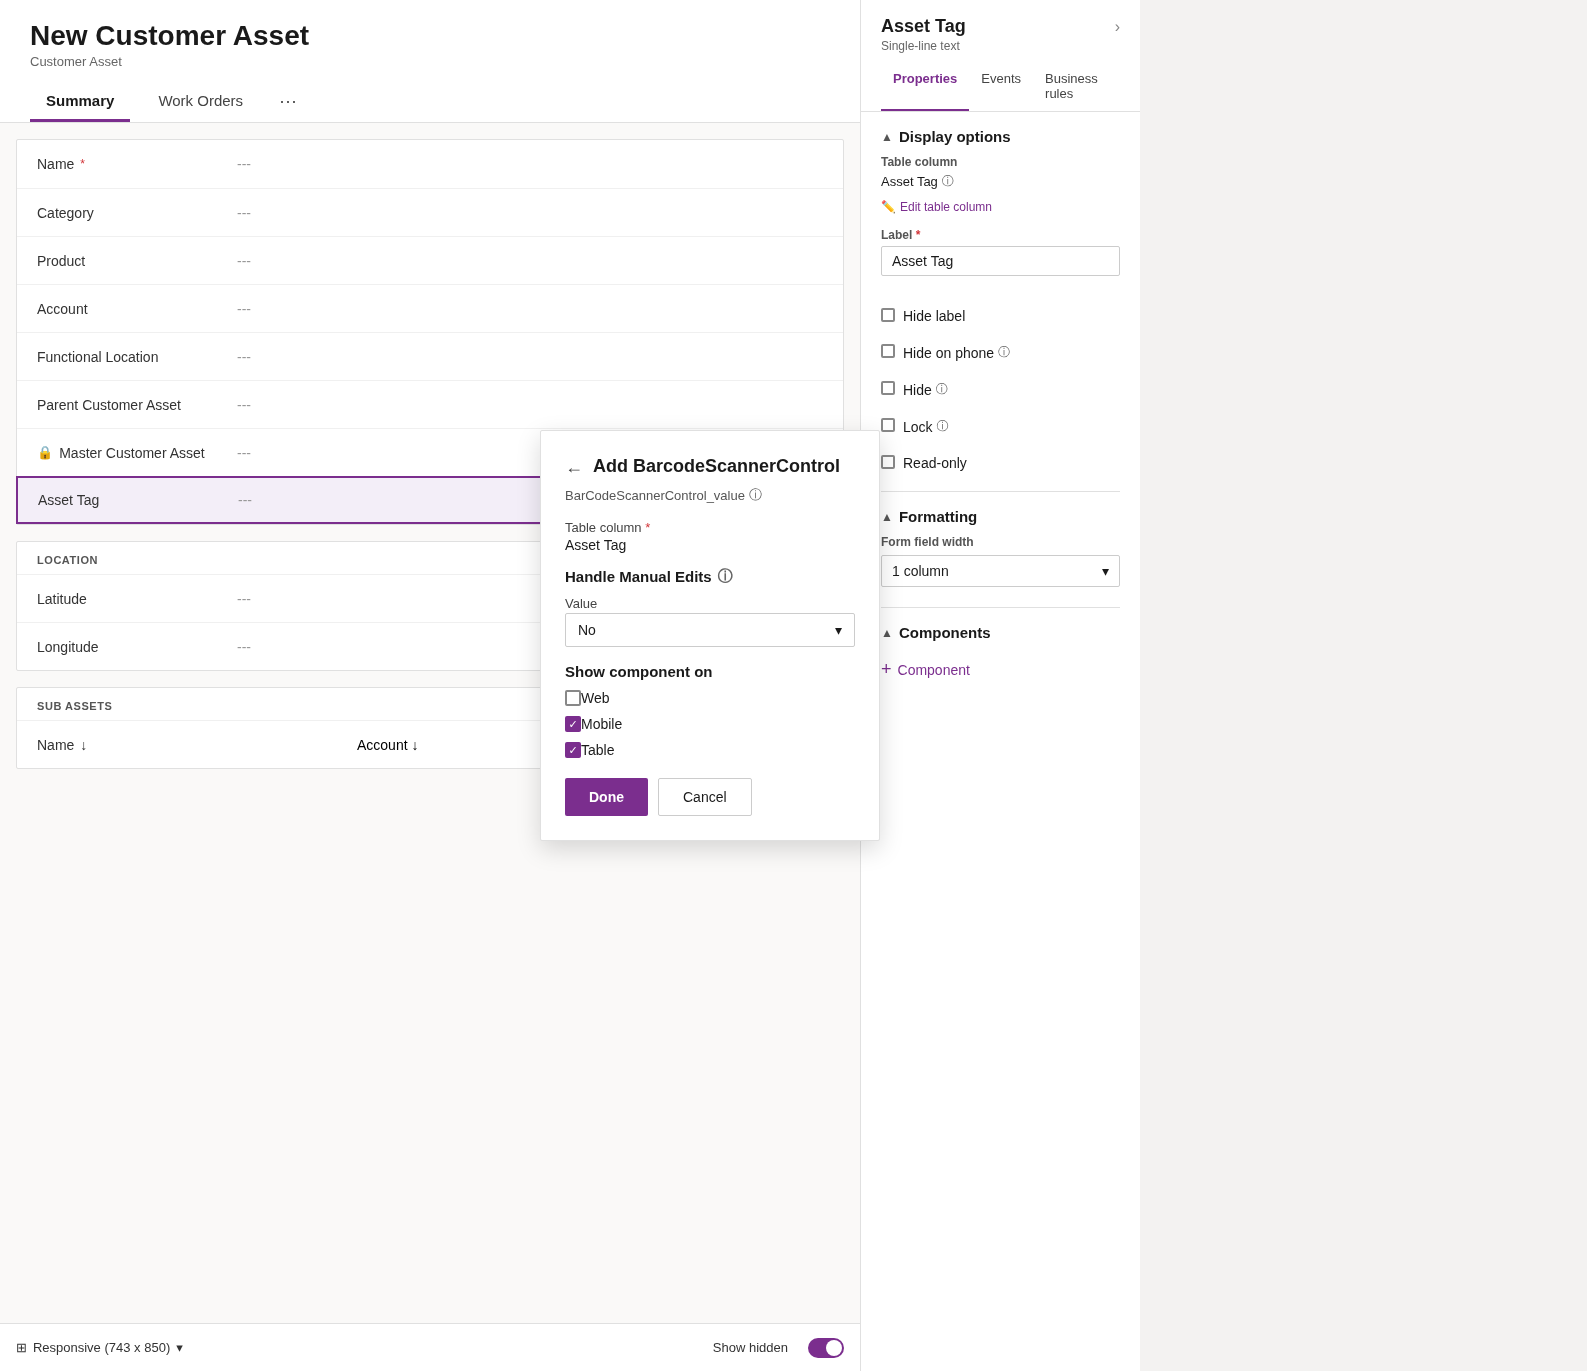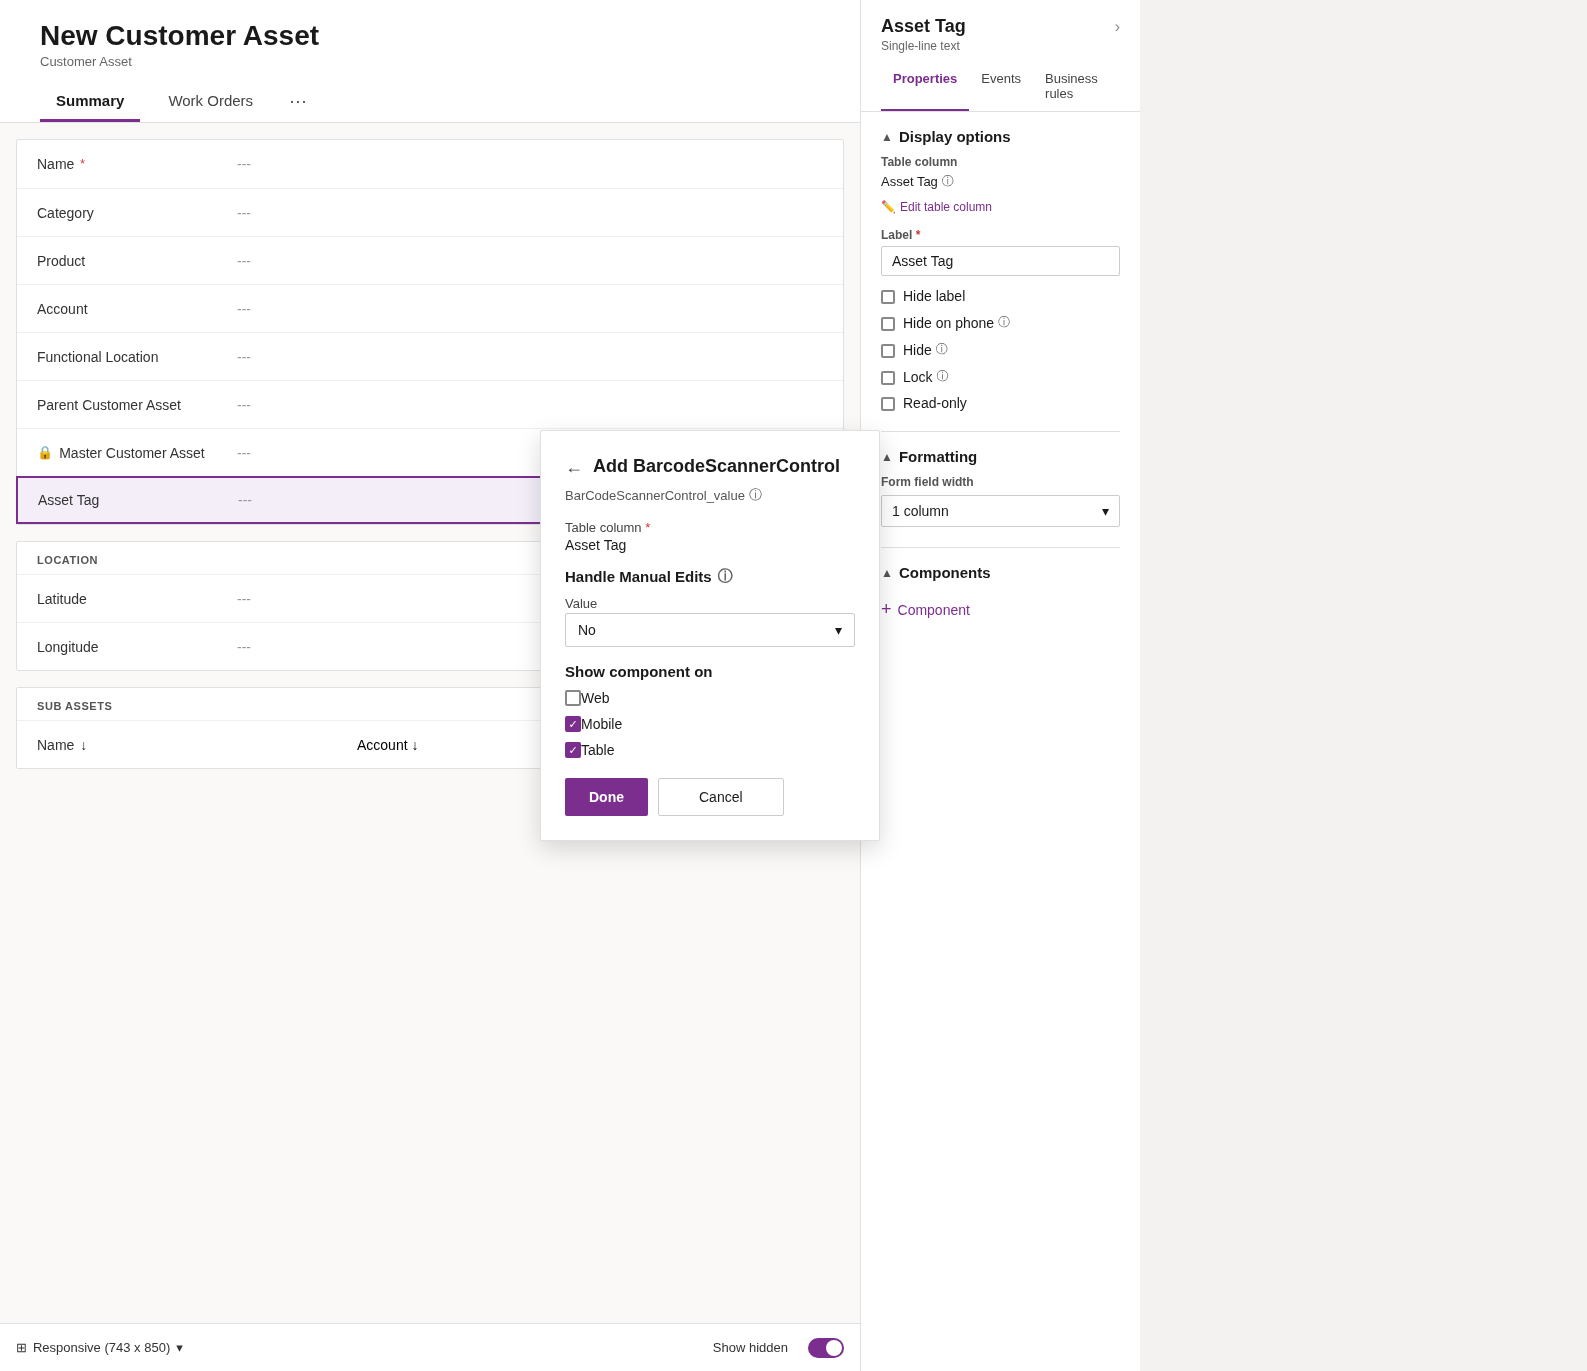--- a/index.html
+++ b/index.html
@@ -17,21 +17,21 @@
     .main-area {
       flex: 1;
       background: #fff;
       display: flex;
       flex-direction: column;
       position: relative;
       max-width: 860px;
     }
 
     .page-header {
-      padding: 20px 30px 0 40px;
+      padding: 20px 30px 0 30px;
       border-bottom: 1px solid #e0e0e0;
     }
 
     .page-title {
       font-size: 28px;
       font-weight: 600;
       color: #1a1a1a;
     }
 
     .page-subtitle {
@@ -349,21 +349,21 @@
       font-size: 14px;
       font-weight: 600;
       border-radius: 2px;
       cursor: pointer;
     }
 
     .btn-cancel {
       background: #fff;
       color: #1a1a1a;
       border: 1px solid #ccc;
-      padding: 10px 40px;
+      padding: 10px 24px;
       font-size: 14px;
       border-radius: 2px;
       cursor: pointer;
     }
 
     
     .right-panel {
       width: 280px;
       background: #fff;
       border-left: 1px solid #e0e0e0;
@@ -484,23 +484,24 @@
       margin-bottom: 12px;
       color: #1a1a1a;
     }
 
     .panel-required {
       color: #d13438;
     }
 
     .panel-checkbox-row {
       display: flex;
-      align-items: flex-end;
+      align-items: flex-start;
       gap: 8px;
       margin-bottom: 10px;
+      margin-top: 20px;
     }
 
     .panel-checkbox {
       width: 14px;
       height: 14px;
       border: 2px solid #888;
       border-radius: 2px;
       background: #fff;
       flex-shrink: 0;
     }

